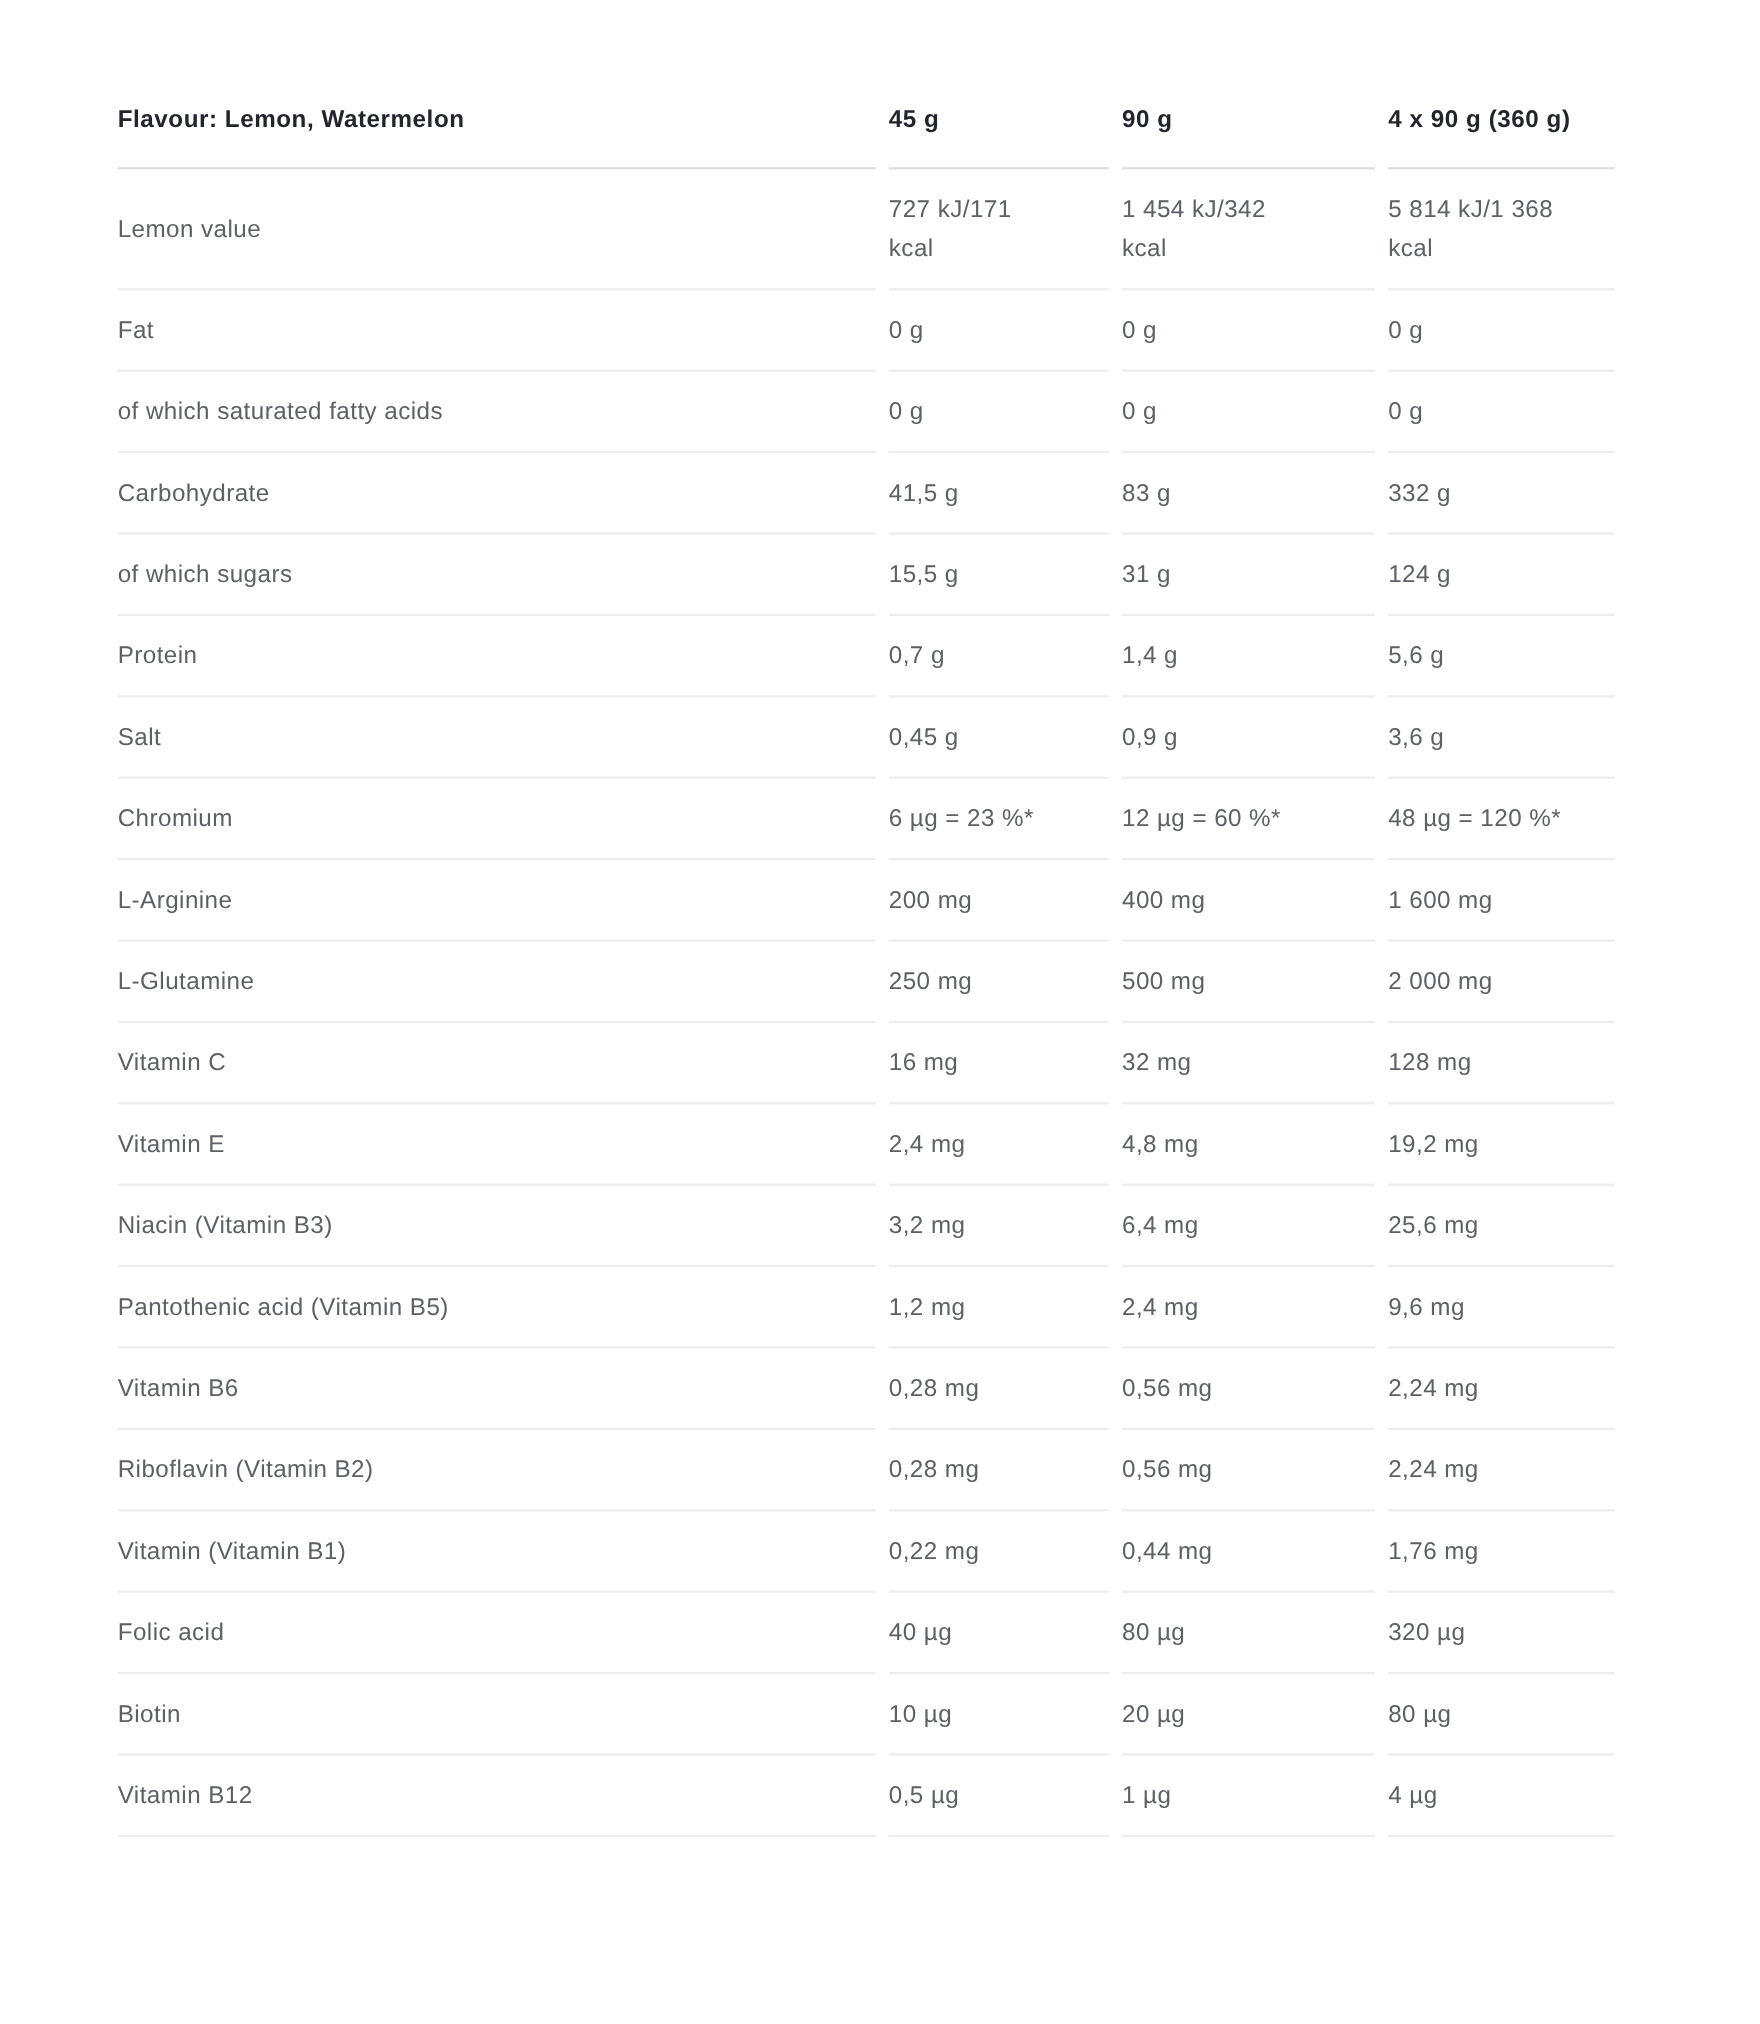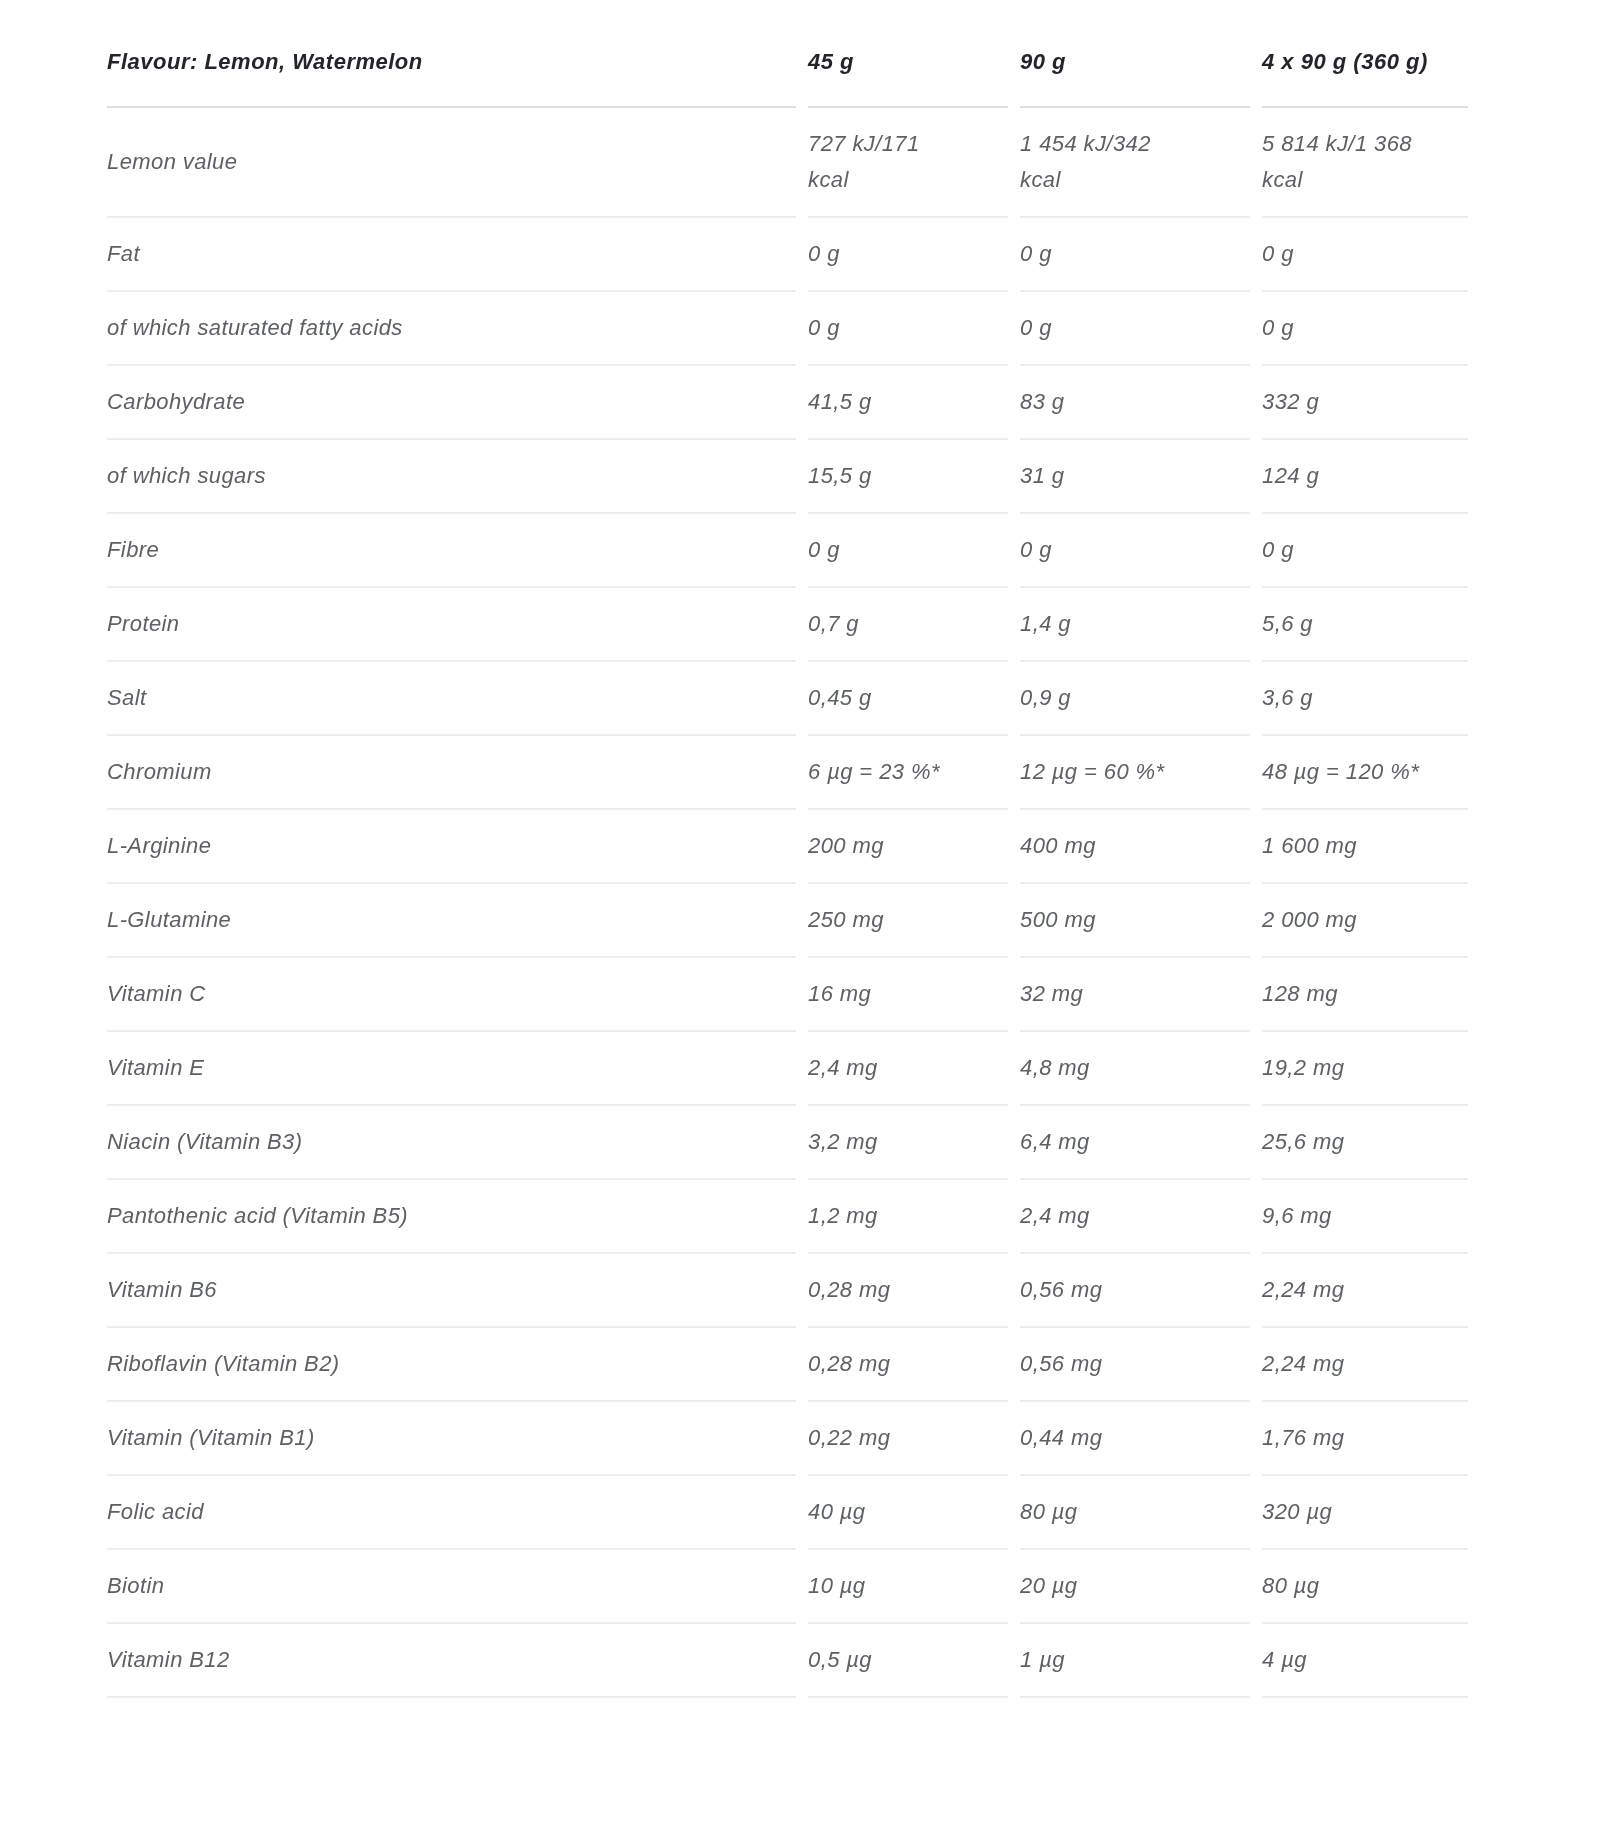--- a/index.html
+++ b/index.html
@@ -10,23 +10,22 @@
   body {
     width: 1600px;
     height: 1840px;
     overflow: hidden;
     font-family: "Liberation Sans", "DejaVu Sans", sans-serif;
   }
   .page {
     box-sizing: border-box;
     width: 1388px;
     height: 1840px;
-    padding: 18px 0 0 95px;
+    padding: 64px 0 0 95px;
     background: #ffffff;
-    font-style: italic;
   }
   table.nutrition-table {
     table-layout: fixed;
     width: 1385px;
     border-collapse: separate;
     border-spacing: 12px 0;
   }
   col.c1 { width: 689px; }
   col.c2 { width: 200px; }
   col.c3 { width: 230px; }
@@ -118,26 +117,20 @@
     <td class="row-value">332 g</td>
   </tr>
 
   <tr class="data-row">
     <td class="row-label">of which sugars</td>
     <td class="row-value">15,5 g</td>
     <td class="row-value">31 g</td>
     <td class="row-value">124 g</td>
   </tr>
 
-  <tr class="data-row">
-    <td class="row-label">Fibre</td>
-    <td class="row-value">0 g</td>
-    <td class="row-value">0 g</td>
-    <td class="row-value">0 g</td>
-  </tr>
 
   <tr class="data-row">
     <td class="row-label">Protein</td>
     <td class="row-value">0,7 g</td>
     <td class="row-value">1,4 g</td>
     <td class="row-value">5,6 g</td>
   </tr>
 
   <tr class="data-row">
     <td class="row-label">Salt</td>

